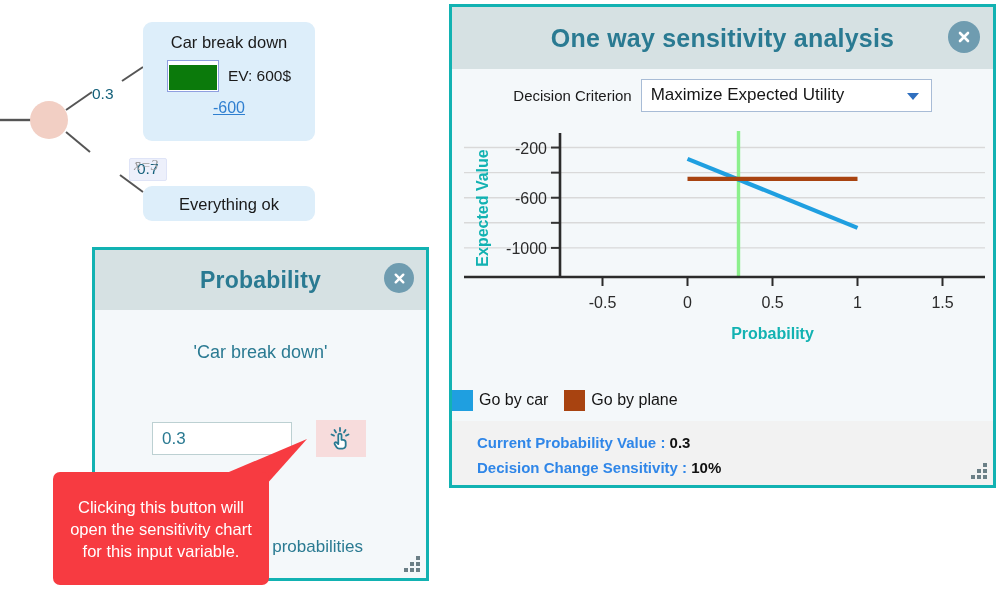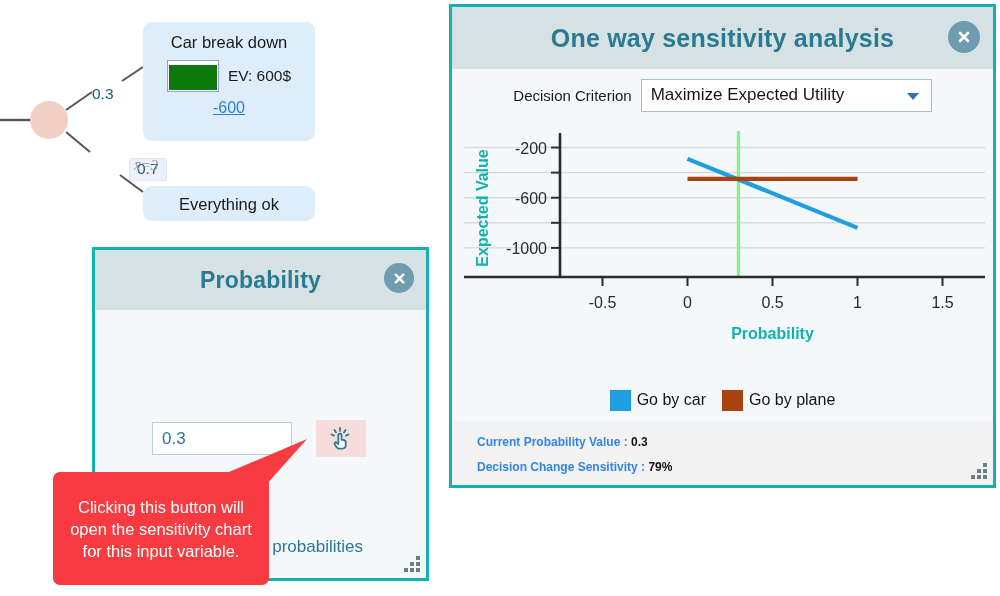--- a/index.html
+++ b/index.html
@@ -77,30 +77,30 @@
     position:absolute;right:12px;top:13px;width:0;height:0;
     border-left:6px solid transparent;border-right:6px solid transparent;
     border-top:7px solid #2f6fbf;
   }
   #plot-area{position:absolute;left:0;top:114px;width:541px;height:296px;background:#f4f8fa;}
   #plot-area svg{position:absolute;left:0;top:0;}
   .axis-title{fill:#12b2b2;font-size:16px;font-family:"Liberation Sans",sans-serif;font-weight:bold;}
   .tick-lbl{fill:#2b2b2b;font-size:16px;font-family:"Liberation Sans",sans-serif;}
   .legend{
     position:absolute;left:0;right:0;top:378px;height:30px;
-    display:flex;align-items:center;justify-content:center;gap:16px;
+    display:flex;align-items:center;gap:16px;
   }
   .leg-item{display:flex;align-items:center;gap:6px;}
   .leg-swatch{width:21px;height:21px;display:block;}
   .leg-text{font-size:16px;color:#151515;}
   .footer{
     position:absolute;left:0;right:0;bottom:0;height:64px;background:#f2f2f2;
     padding:9px 0 0 25px;box-sizing:border-box;
   }
-  .foot-line{font-size:12px;line-height:25px;}
+  .foot-line{font-size:15px;line-height:25px;}
   .foot-key{color:#2f86e8;font-weight:bold;}
   .foot-val{color:#111111;font-weight:bold;}
 
   
   #dlg-prob{left:92px;top:247px;width:337px;height:334px;}
   #dlg-prob .dlg-head{height:60px;}
   #dlg-prob .dlg-title{font-size:23px;}
   #dlg-prob .close-btn{right:12px;top:13px;width:30px;height:30px;}
   #prob-var{
     position:absolute;left:0;right:0;top:92px;text-align:center;
@@ -230,21 +230,21 @@
     </span>
   </div>
 
   <div class="footer">
     <div class="foot-line">
       <span class="foot-key">Current Probability Value :</span>
       <span class="foot-val">0.3</span>
     </div>
     <div class="foot-line">
       <span class="foot-key">Decision Change Sensitivity :</span>
-      <span class="foot-val">79%</span>
+      <span class="foot-val">10%</span>
     </div>
   </div>
 
   <span class="grip" style="right:6px;bottom:6px;width:16px;height:16px;">
     <i style="right:0;bottom:0;"></i>
       <i style="right:6px;bottom:0;"></i>
     <i style="right:12px;bottom:0;"></i>
       <i style="right:0;bottom:6px;"></i>
     <i style="right:6px;bottom:6px;"></i>
       <i style="right:0;bottom:12px;"></i>
@@ -254,20 +254,21 @@
 <div class="dialog" id="dlg-prob">
   <div class="dlg-head">
     <span class="dlg-title">Probability</span>
     <span class="close-btn">
       <svg width="17" height="17" viewBox="0 0 18 18">
         <path d="M5 5 L13 13 M13 5 L5 13" stroke="#ffffff" stroke-width="2.6" stroke-linecap="round"></path>
       </svg>
     </span>
   </div>
 
+  <div id="prob-var">'Car break down'</div>
 
   <div id="prob-input" placeholder="">0.3</div>
 
   <div id="sens-btn">
     <svg width="26" height="26" viewBox="0 0 26 26">
       <g stroke="#2a7a92" stroke-width="1.8" stroke-linecap="round">
         <line x1="12" y1="2" x2="12" y2="5"></line>
         <line x1="6.5" y1="4" x2="8" y2="6.4"></line>
         <line x1="17.5" y1="4" x2="16" y2="6.4"></line>
         <line x1="3.5" y1="8.5" x2="6" y2="9.6"></line>

